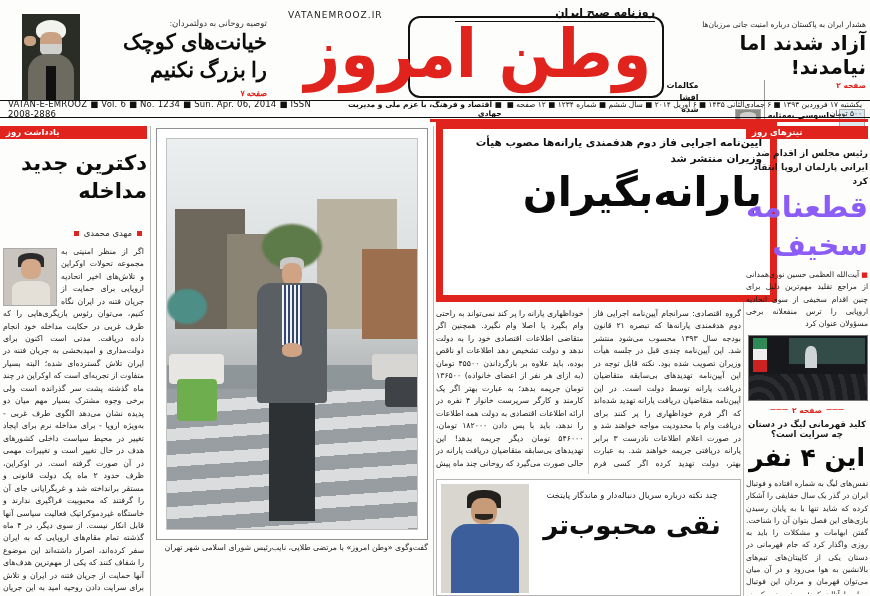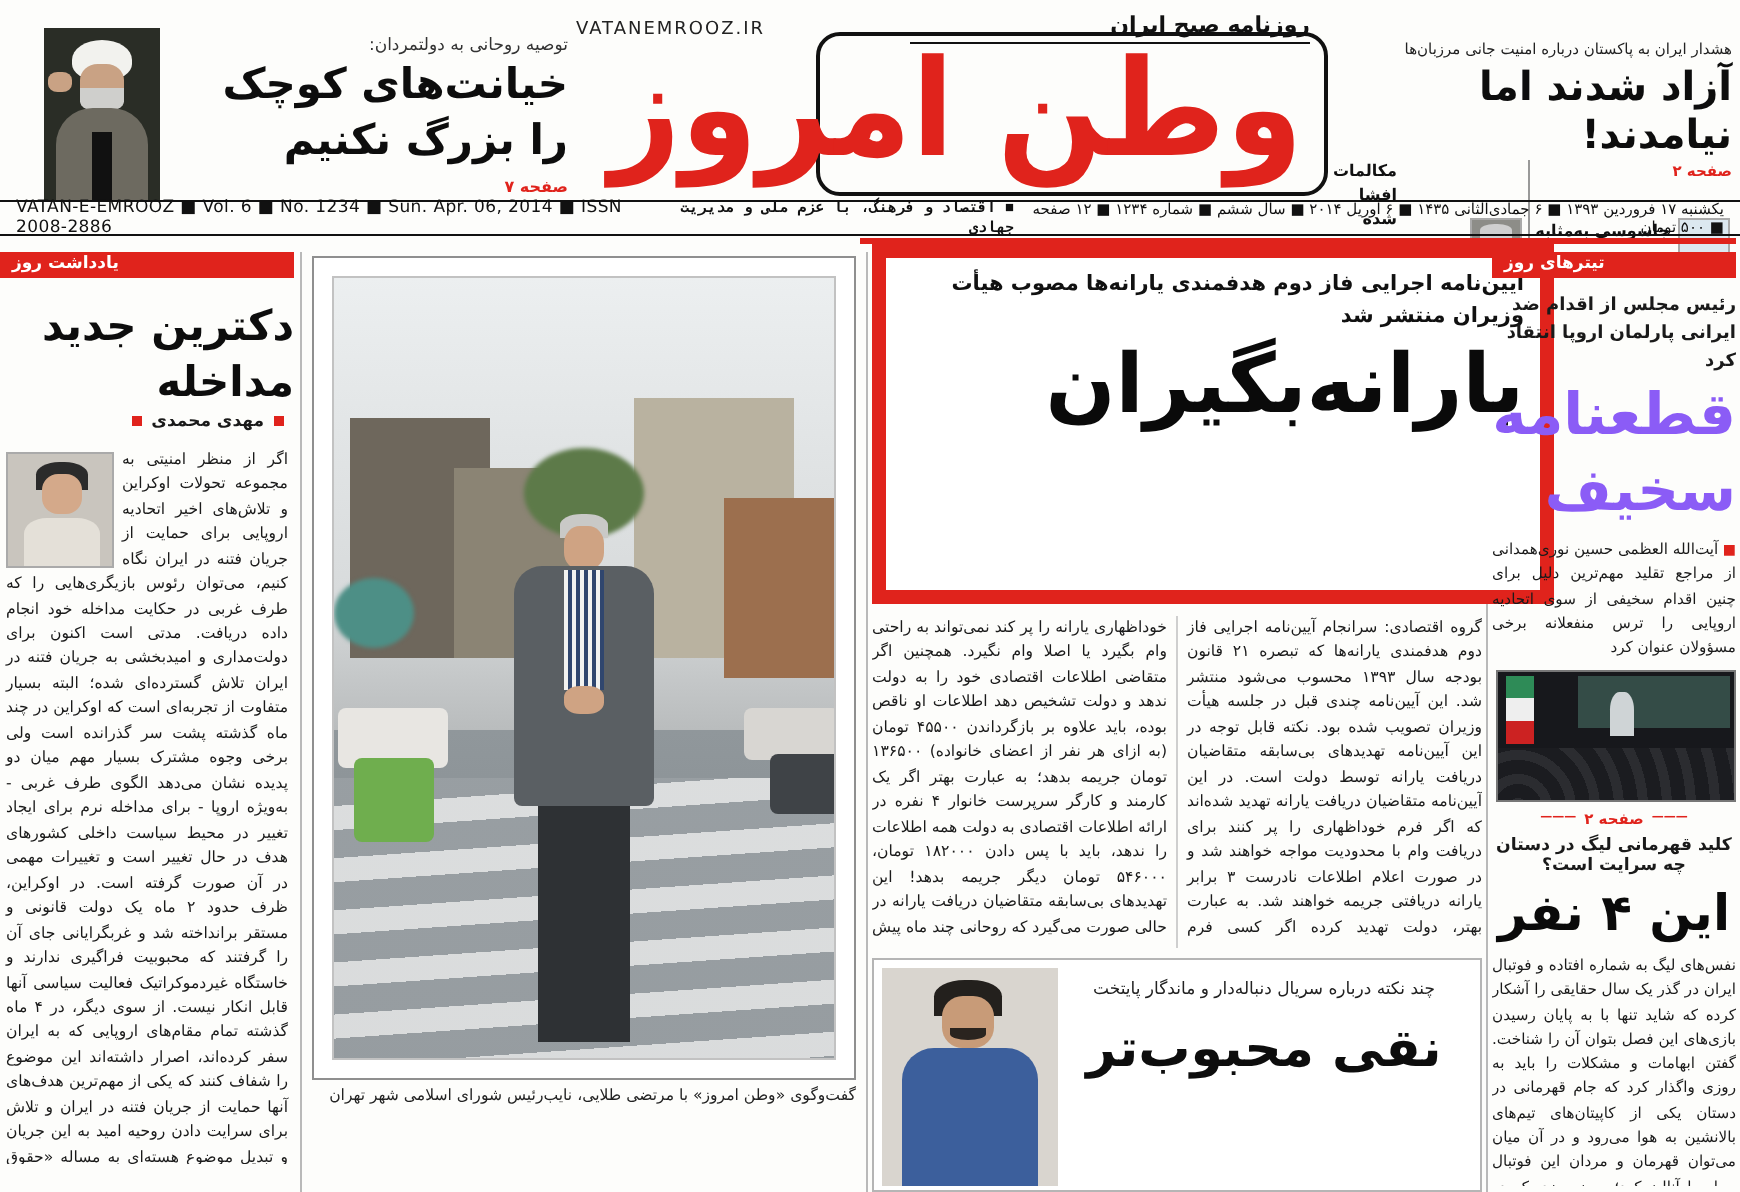--- a/index.html
+++ b/index.html
@@ -14,21 +14,21 @@
   .red { color:#e0231c; }
 
   
   #rouhani-photo { left:22px; top:14px; width:58px; height:86px; background:#2a2d26; overflow:hidden; }
   #rouhani-photo .turban { position:absolute; left:14px; top:6px; width:30px; height:20px; background:#f2f2ee; border-radius:50% 50% 40% 40%; }
   #rouhani-photo .face { position:absolute; left:18px; top:18px; width:22px; height:20px; background:#c9a284; border-radius:40%; }
   #rouhani-photo .beard { position:absolute; left:18px; top:30px; width:22px; height:12px; background:#cfcfcc; border-radius:0 0 45% 45%; }
   #rouhani-photo .robe { position:absolute; left:6px; top:40px; width:46px; height:46px; background:#6d6a60; border-radius:40% 40% 0 0; }
   #rouhani-photo .hand { position:absolute; left:2px; top:22px; width:12px; height:10px; background:#c9a284; border-radius:40%; }
   #rouhani-photo .mics { position:absolute; left:24px; top:52px; width:10px; height:34px; background:#111; }
-  #topleft { left:78px; top:18px; width:206px; }
+  #topleft { left:61px; top:18px; width:206px;font-family:Liberation Serif, serif; }
   #topleft .kick { font-size:8.5px; color:#333; }
   #topleft .h1 { font-size:21px; font-weight:bold; color:#0d0d0d; line-height:1.35; }
   #topleft .pref { font-size:8px; font-weight:bold; margin-top:4px; }
 
   #site-url { left:288px; top:10px; font-size:9px; letter-spacing:1px; color:#222; direction:ltr; font-family:"DejaVu Sans", sans-serif; }
   #tagline { left:455px; top:6px; width:200px; font-size:11px; font-weight:bold; color:#111; }
   #tagline:after { content:""; display:block; border-top:1px solid #111; margin-top:2px; }
   #logo-frame { left:408px; top:16px; width:256px; height:82px; border:2px solid #111; border-radius:12px; }
   #logo-text { left:286px; top:10px; width:384px; height:96px; font-size:62px; font-weight:bold; color:#e0231c; text-align:center; line-height:90px; transform:scaleY(1.08); letter-spacing:-3px; }
 
@@ -42,37 +42,37 @@
   .teaser .thumb { width:26px; height:26px; flex:0 0 26px; border:1px solid #aaa; }
   .thumb-logo { background:#dce8f0; }
   .thumb-face { background:#8d8d88; }
   .thumb-face .hair { position:relative; top:2px; margin:0 auto; width:16px; height:7px; background:#cfcfcf; border-radius:45% 45% 0 0; }
   .thumb-face .skin { position:relative; top:2px; margin:0 auto; width:14px; height:12px; background:#cfa88a; border-radius:35%; }
   .teaser .t { font-size:8px; font-weight:bold; line-height:1.5; color:#111; }
 
   #date-strip { left:0; top:100px; width:870px; height:18px; border-top:1.5px solid #111; border-bottom:1px solid #111;
     display:flex; align-items:center; justify-content:space-between; padding:0 8px; direction:ltr; }
   #date-strip .en { font-size:8.5px; color:#111; letter-spacing:.2px; }
-  #date-strip .slogan { font-size:7.5px; font-weight:bold; color:#111; direction:rtl;font-family:Liberation Mono, monospace; }
+  #date-strip .slogan { font-size:7.5px; font-weight:bold; color:#111; direction:rtl; }
   #date-strip .fa { font-size:7.5px; color:#111; direction:rtl; }
   #red-rule { left:430px; top:119px; width:438px; height:3px; background:#e0231c; }
 
   
   .vdiv { width:1px; background:#b9b9b9; }
   #div1 { left:150px; top:126px; height:470px; }
   #div2 { left:433px; top:126px; height:470px; }
   #div3 { left:743px; top:126px; height:470px; }
 
   .label-bar { height:13px; background:#e0231c; color:#fff; font-size:8.5px; font-weight:bold; line-height:13px; padding:0 6px; direction:rtl; }
   .label-bar span { float:left; }
 
   
   #note { left:0; top:126px; width:147px; }
   #note .h { font-size:21px; font-weight:bold; color:#0d0d0d; line-height:1.35; margin-top:10px; }
-  #note .author { font-size:8.5px; font-weight:bold; margin-top:0; }
+  #note .author { font-size:8.5px; font-weight:normal; margin-top:22px; }
   #note .sq { display:inline-block; width:5px; height:5px; background:#e0231c; margin:0 5px; }
   #note .body { margin-top:8px; font-size:7.8px; line-height:1.6; text-align:justify; height:358px; overflow:hidden; padding:0 3px; }
   #note-photo { float:left; width:54px; height:58px; background:#c9c5be; margin:2px 4px 2px 0; border:1px solid #aaa; position:relative; overflow:hidden; }
   #note-photo .hair { position:absolute; left:14px; top:4px; width:26px; height:14px; background:#2b2b2b; border-radius:45% 45% 0 0; }
   #note-photo .skin { position:absolute; left:17px; top:10px; width:20px; height:20px; background:#d4a98a; border-radius:40%; }
   #note-photo .shirt { position:absolute; left:8px; top:32px; width:38px; height:26px; background:#e4e0d8; border-radius:30% 30% 0 0; }
 
   
   #main-photo-frame { left:156px; top:128px; width:272px; height:412px; border:1px solid #8f8f8f; background:#fff; padding:9px; }
   #main-photo { position:relative; width:100%; height:100%; border:1px solid #c2c2c2; overflow:hidden;

